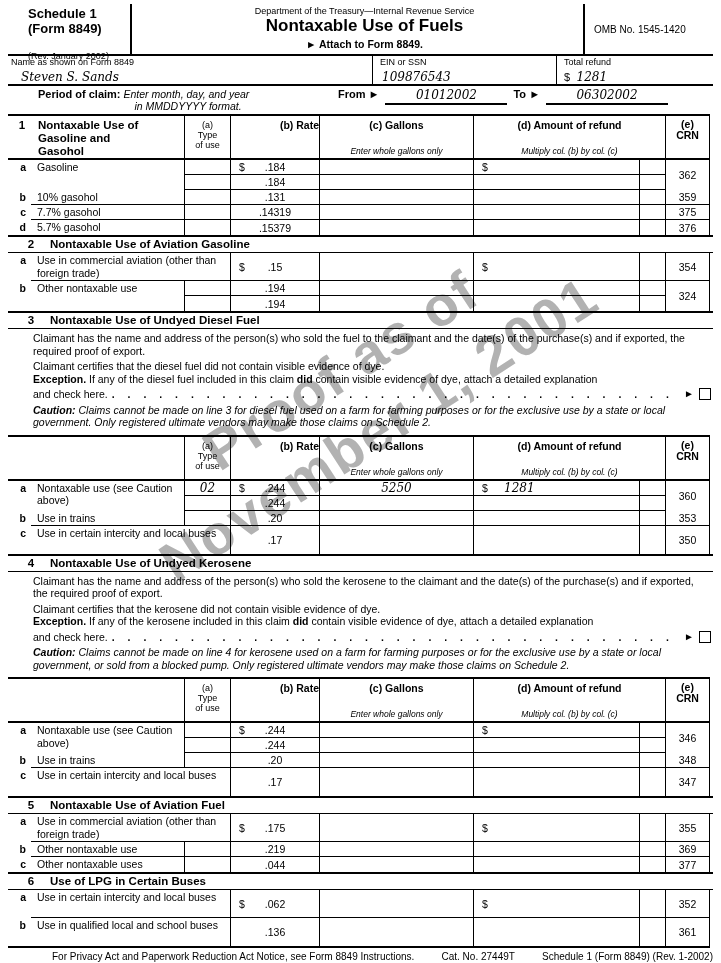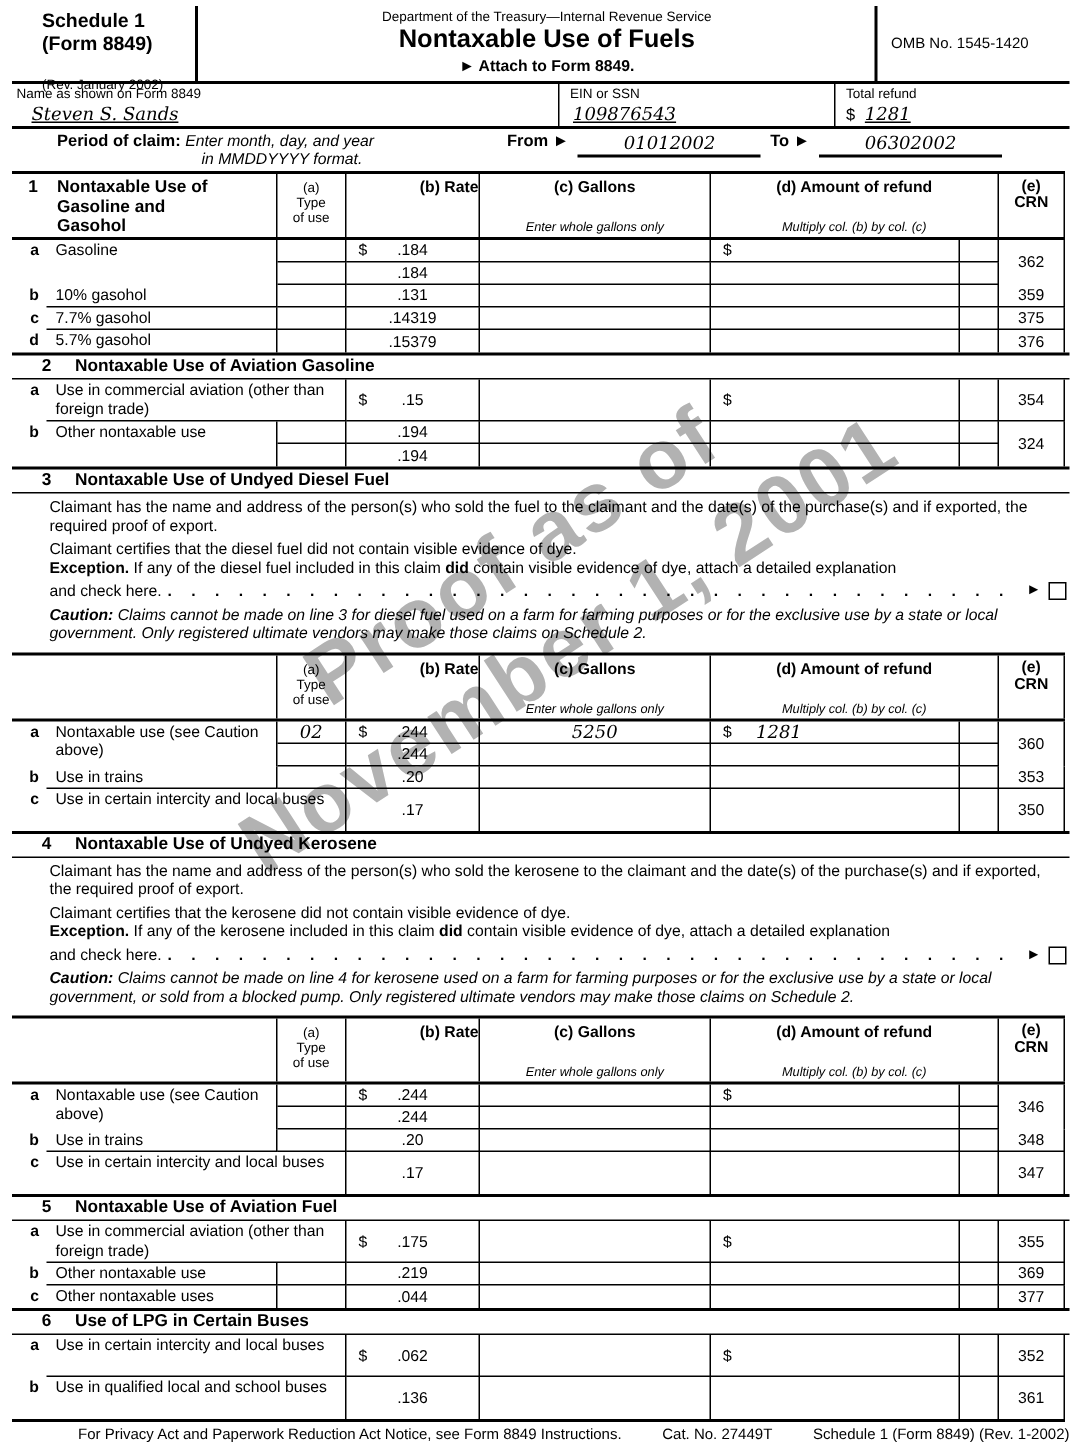--- a/index.html
+++ b/index.html
@@ -23,21 +23,21 @@
   .hdr-right { width: 128px; display: flex; align-items: center; padding-left: 9px; font-size: 10px; }
 
   
   .band1 { display: flex; margin: 0 8px; height: 30px; border-bottom: 2px solid #000; gap: 36px; }
   .nb { padding: 1px 0 0 3px; }
   .nb .lab { font-size: 9px; }
   .nb-name { flex: 1; }
   .nb-ein  { width: 148px; border-left: 1.5px solid #000; padding-left: 7px; }
   .nb-ref  { width: 157px; border-left: 1.5px solid #000; padding-left: 7px; }
   .val { font-family: "DejaVu Serif", serif; font-style: italic; font-size: 12px; }
-  .nb .val { display: inline-block; margin: 1px 0 0 10px; text-decoration: underline; }
+  .nb .val { display: inline-block; margin: 1px 0 0 10px; }
   .nb-ein .val, .nb-ref .val { margin-left: 2px; }
 
   
   .band2 { display: flex; margin: 0 8px; height: 28px; font-size: 10.5px; align-items: flex-start; padding-top: 2px; }
   .poc { margin-left: 30px; width: 300px; line-height: 12px; }
   .poc b { font-size: 11px; }
   .poc .hint { font-style: italic; }
   .poc .hint2 { font-style: italic; display: block; text-align: center; }
   .fromto { display: flex; align-items: flex-start; font-weight: bold; font-size: 11px; }
   .ul-val { display: inline-block; width: 122px; border-bottom: 2px solid #000; text-align: center;

